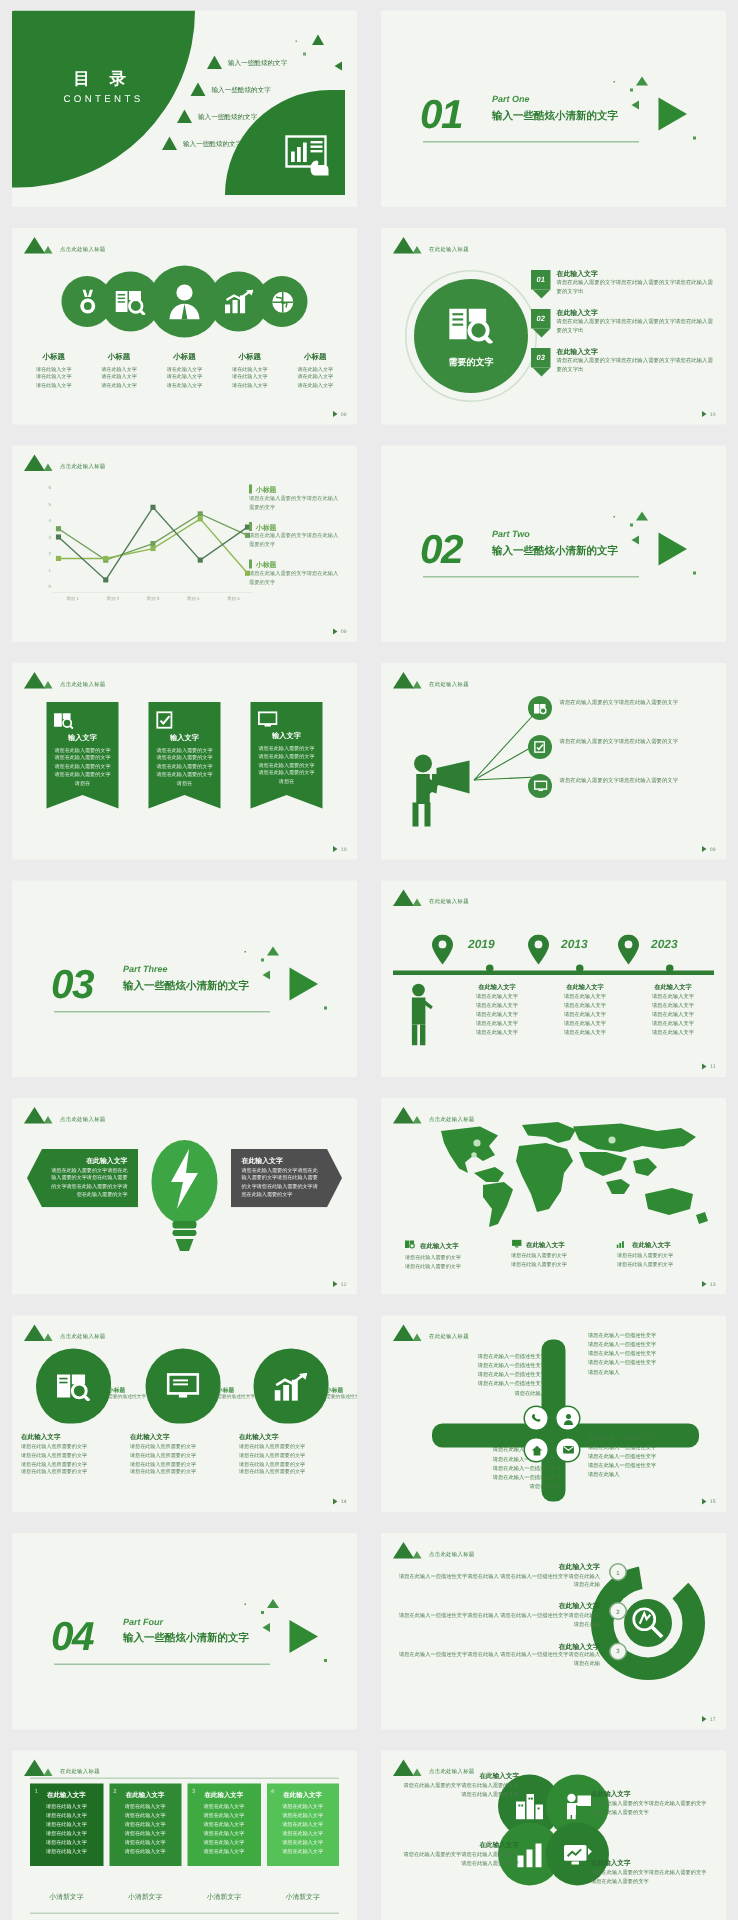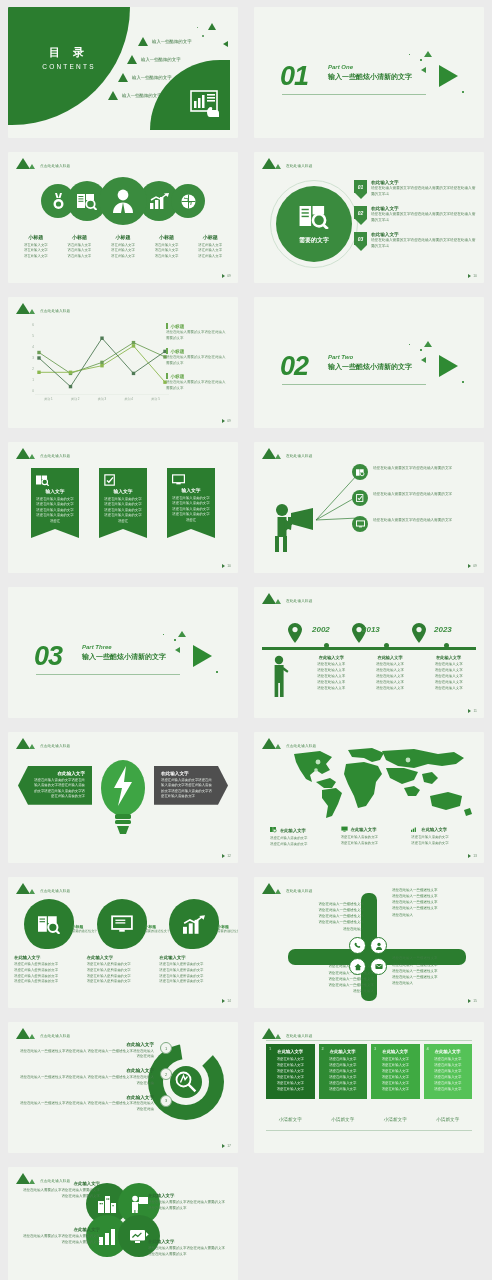--- a/index.html
+++ b/index.html
@@ -660,22 +660,22 @@
     </div>
     <div class="pin" style="left:158px;">
       <svg width="14" height="20" viewBox="0 0 14 20">
             <path d="M7 0C3.2 0 0 3 0 6.8 0 11 7 20 7 20s7-9 7-13.2C14 3 10.8 0 7 0z" fill="#2f7d32"></path>
             <circle cx="7" cy="6.6" r="2.6" fill="#f2f5f0"></circle>
           </svg>
     </div>
     <div class="dot" style="left:70px;"></div>
     <div class="dot" style="left:130px;"></div>
     <div class="dot" style="left:190px;"></div>
-    <div class="yr" style="left:58px;">2002</div>
-    <div class="yr" style="left:108px;">2013</div>
+    <div class="yr" style="left:58px;">2019</div>
+    <div class="yr" style="left:120px;">2013</div>
     <div class="yr" style="left:180px;">2023</div>
     <div class="person">
       <svg width="20" height="42" viewBox="0 0 20 42">
         <circle cx="9" cy="5" r="4.2" fill="#2f7d32"></circle>
         <rect x="4.6" y="10" width="9" height="18" fill="#2f7d32"></rect>
         <rect x="4.6" y="28" width="3.6" height="14" fill="#2f7d32"></rect>
         <rect x="10" y="28" width="3.6" height="14" fill="#2f7d32"></rect>
         <path d="M13.5 12l5 4 -1.2 1.8 -5 -3.4z" fill="#2f7d32"></path>
       </svg>
     </div>
@@ -975,20 +975,36 @@
           <div>请您在此输入一些描述性文字</div>
           <div>请您在此输入</div>
         </div>
     <div class="pgn">
           <i class="d"></i>
           <span>15</span>
         </div>
   </div>
   </div>
 
+  <div class="cell">
+  <div class="slide sec">
+    <div class="num">04</div>
+    <div class="lbl">
+      <div class="en">Part Four</div>
+      <div class="cn">输入一些酷炫小清新的文字</div>
+    </div>
+    <div class="rule"></div>
+    <div class="bigtri"></div>
+    <div class="sp" style="right:52px;top:44px;width:0;height:0;background:none;border-left:4px solid transparent;border-right:4px solid transparent;border-bottom:6px solid #3f9143;"></div>
+    <div class="sp" style="right:58px;top:60px;width:0;height:0;background:none;border-top:3px solid transparent;border-bottom:3px solid transparent;border-right:5px solid #3f9143;"></div>
+    <div class="sp" style="right:62px;top:52px;width:1.6px;height:1.6px;"></div>
+    <div class="sp" style="right:74px;top:47px;width:1.3px;height:1.3px;"></div>
+    <div class="sp" style="right:20px;top:84px;width:1.6px;height:1.6px;"></div>
+  </div>
+  </div>
 
   <div class="cell">
   <div class="slide s16">
     <div class="hdr">
       <i class="tri"></i>
           <i class="tri2"></i>
       <span class="ht">点击此处输入标题</span>
     </div>
     <div class="donut">
       <div class="ringo"></div>

